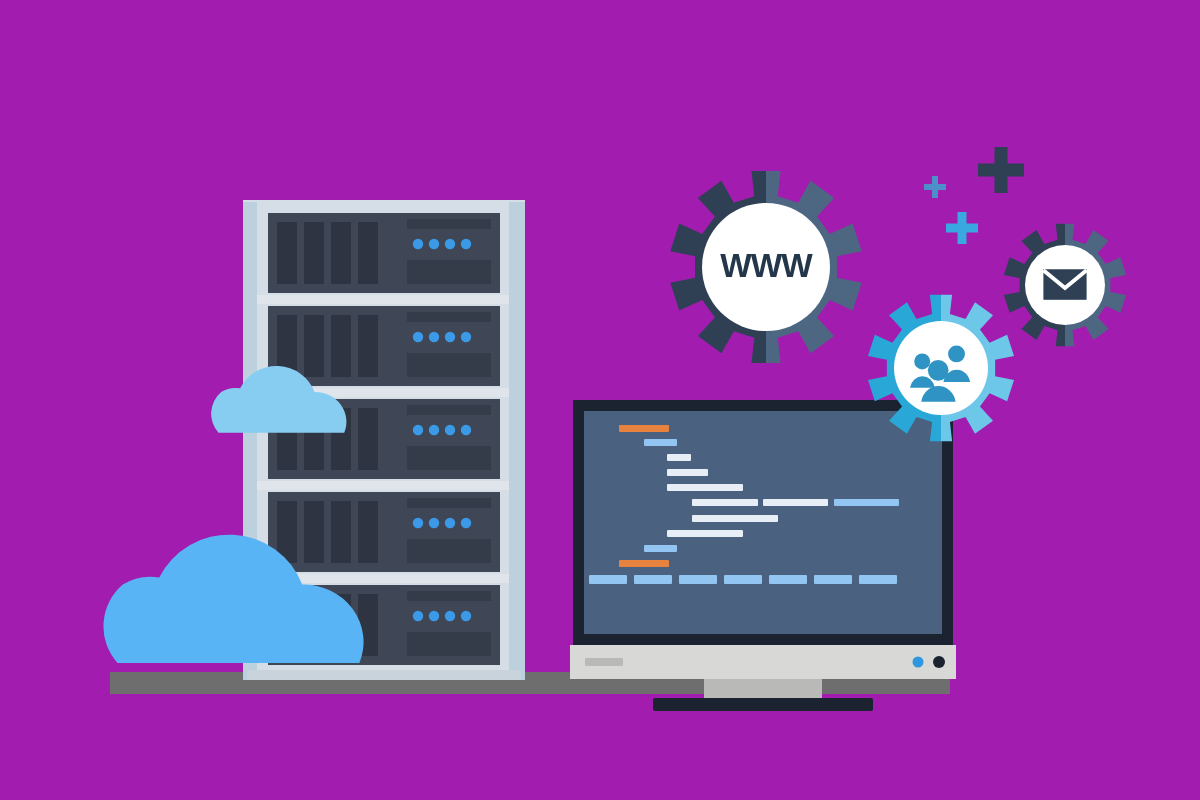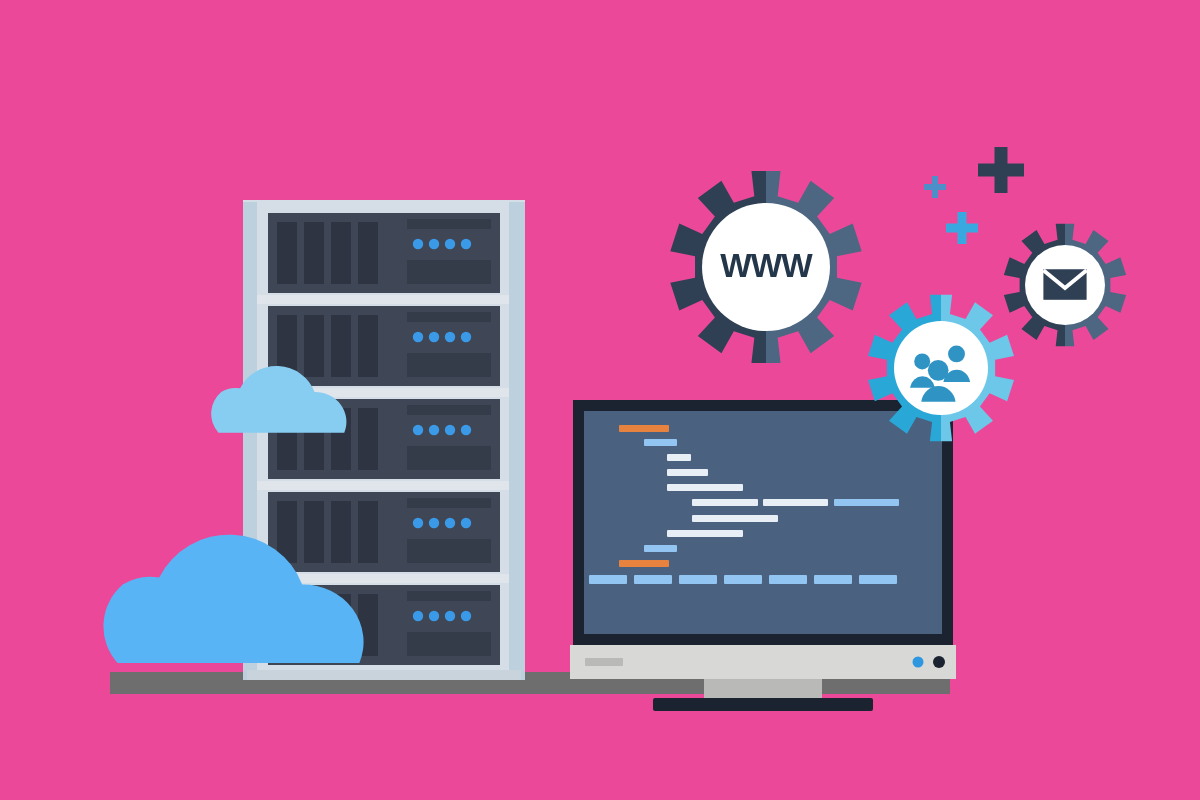--- a/index.html
+++ b/index.html
@@ -8,21 +8,21 @@
     padding: 0;
     background: #ffffff;
   }
   body {
     font-family: "Liberation Sans", sans-serif;
   }
   #stage {
     position: relative;
     width: 1200px;
     height: 800px;
-    background: #ec4899;
+    background: #a21caf;
     overflow: hidden;
   }
   #scene {
     position: absolute;
     inset: 0;
     width: 1200px;
     height: 800px;
   }
   .svg-root { display: block; }
   text.www-label {

